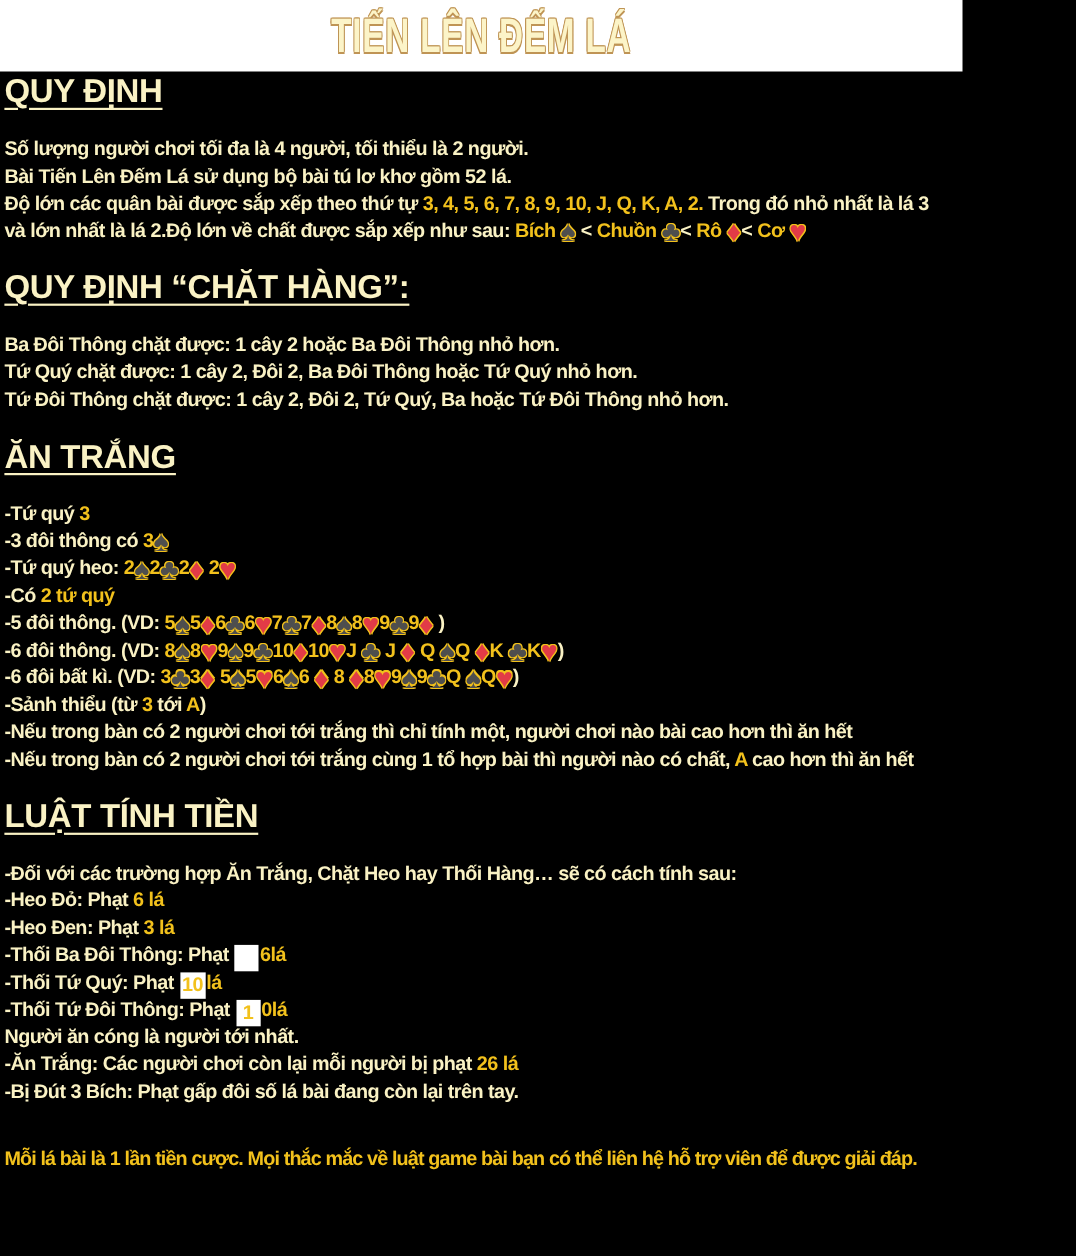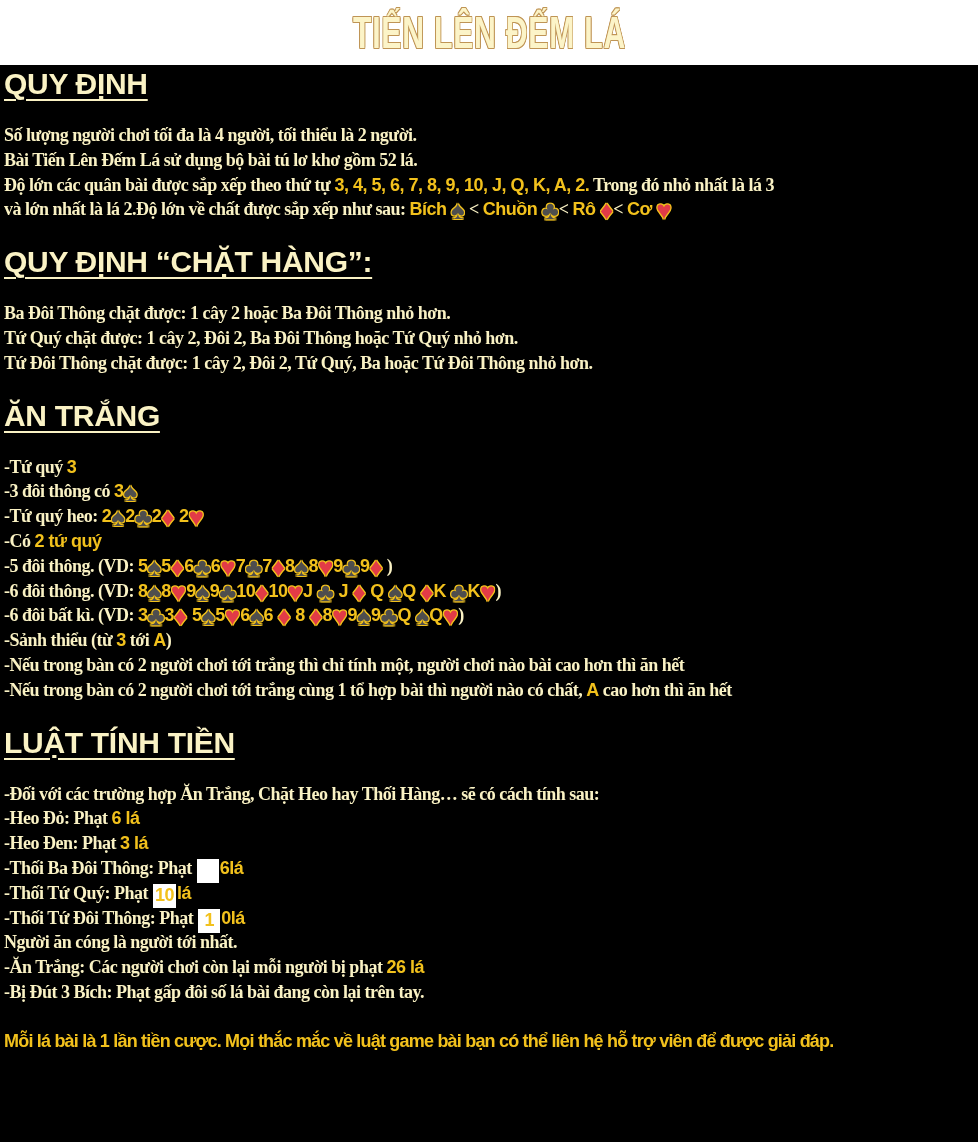--- a/index.html
+++ b/index.html
@@ -14,21 +14,21 @@
     --lh:24.8px;
   }
   *{margin:0;padding:0;box-sizing:border-box;}
   html,body{width:978px;height:1142px;overflow:hidden;}
   body{
     background:var(--bg);
     font-family:"Liberation Sans","DejaVu Sans",sans-serif;
     font-weight:700;
   }
   .band{
-    width:978px;height:65px;background:var(--band);
+    width:875px;height:65px;background:var(--band);
     display:flex;align-items:center;justify-content:center;
   }
   .game-title{
     font-size:42px;
     letter-spacing:1px;
     color:var(--title-fill);
     transform:scale(0.72,1.05);
     white-space:nowrap;
     text-shadow:
       -1px -1px 0 var(--title-stroke), 0 -1px 0 var(--title-stroke), 1px -1px 0 var(--title-stroke),
@@ -49,21 +49,21 @@
   }
   .sec:first-child .sec-heading{margin-top:5px;}
   .line{
     font-size:18px;
     line-height:var(--lh);
     height:var(--lh);
     letter-spacing:-0.5px;
     white-space:nowrap;
     color:var(--cream);
   }
-  .c{color:var(--cream);font-family:Liberation Serif, serif;}
+  .c{color:var(--cream);}
   .g{color:var(--gold);}
   .suit{
     font-size:26px;
     line-height:1;
     vertical-align:-4px;
     letter-spacing:0;
     text-shadow:
       -1px -1px 0 var(--gold), 0 -1px 0 var(--gold), 1px -1px 0 var(--gold),
       -1px  0   0 var(--gold), 1px  0   0 var(--gold),
       -1px  1px 0 var(--gold), 0  1px 0 var(--gold), 1px 1px 0 var(--gold);
@@ -124,15 +124,15 @@
       <div class="line"><span class="c">-Heo Đỏ: Phạt </span><span class="g">6 lá</span></div>
       <div class="line"><span class="c">-Heo Đen: Phạt </span><span class="g">3 lá</span></div>
       <div class="line"><span class="c">-Thối Ba Đôi Thông: Phạt </span><span class="hl g">   </span><span class="g">6lá</span></div>
       <div class="line"><span class="c">-Thối Tứ Quý: Phạt </span><span class="hl g">10</span><span class="g">lá</span></div>
       <div class="line"><span class="c">-Thối Tứ Đôi Thông: Phạt </span><span class="hl g">1</span><span class="g">0lá</span></div>
       <div class="line"><span class="c">Người ăn cóng là người tới nhất.</span></div>
       <div class="line"><span class="c">-Ăn Trắng: Các người chơi còn lại mỗi người bị phạt </span><span class="g">26 lá</span></div>
       <div class="line"><span class="c">-Bị Đút 3 Bích: Phạt gấp đôi số lá bài đang còn lại trên tay.</span></div>
     </div>
     <div class="sec">
-      <div class="line note-line" style="margin-top: 24px;"><span class="g">Mỗi lá bài là 1 lần tiền cược. Mọi thắc mắc về luật game bài bạn có thể liên hệ hỗ trợ viên để được giải đáp.</span></div>
+      <div class="line note-line" style="margin-top: 36px;"><span class="g">Mỗi lá bài là 1 lần tiền cược. Mọi thắc mắc về luật game bài bạn có thể liên hệ hỗ trợ viên để được giải đáp.</span></div>
     </div>
   </div>
 
 </body></html>

